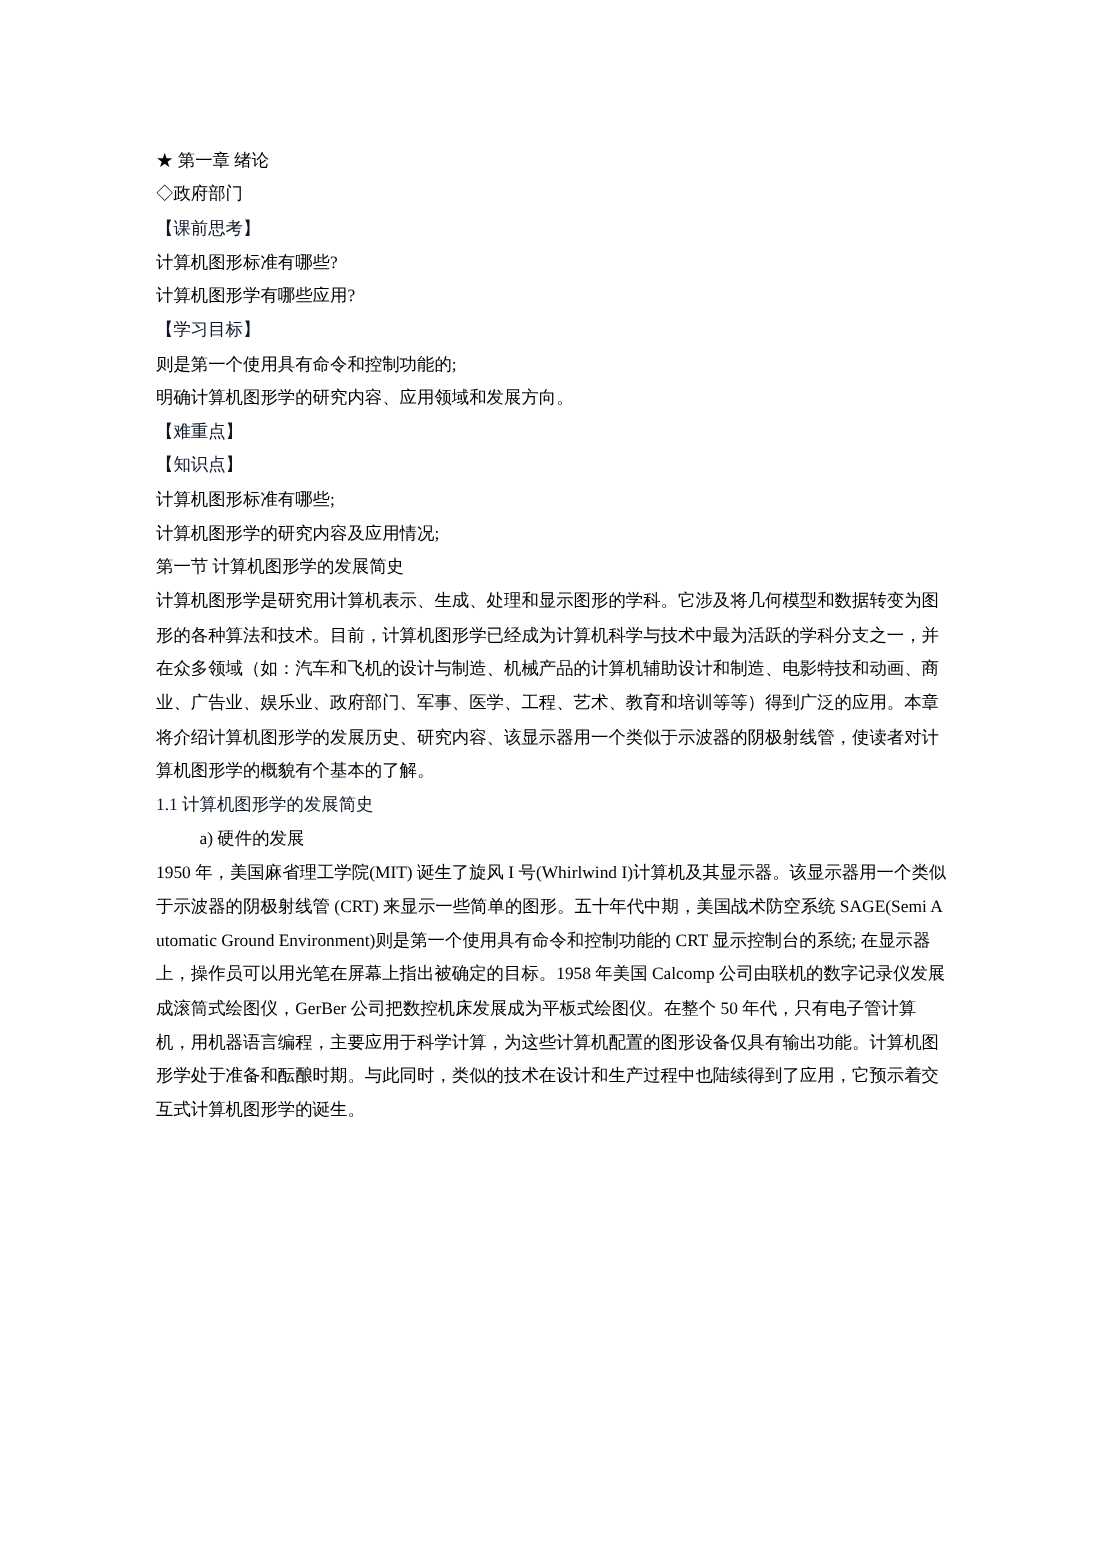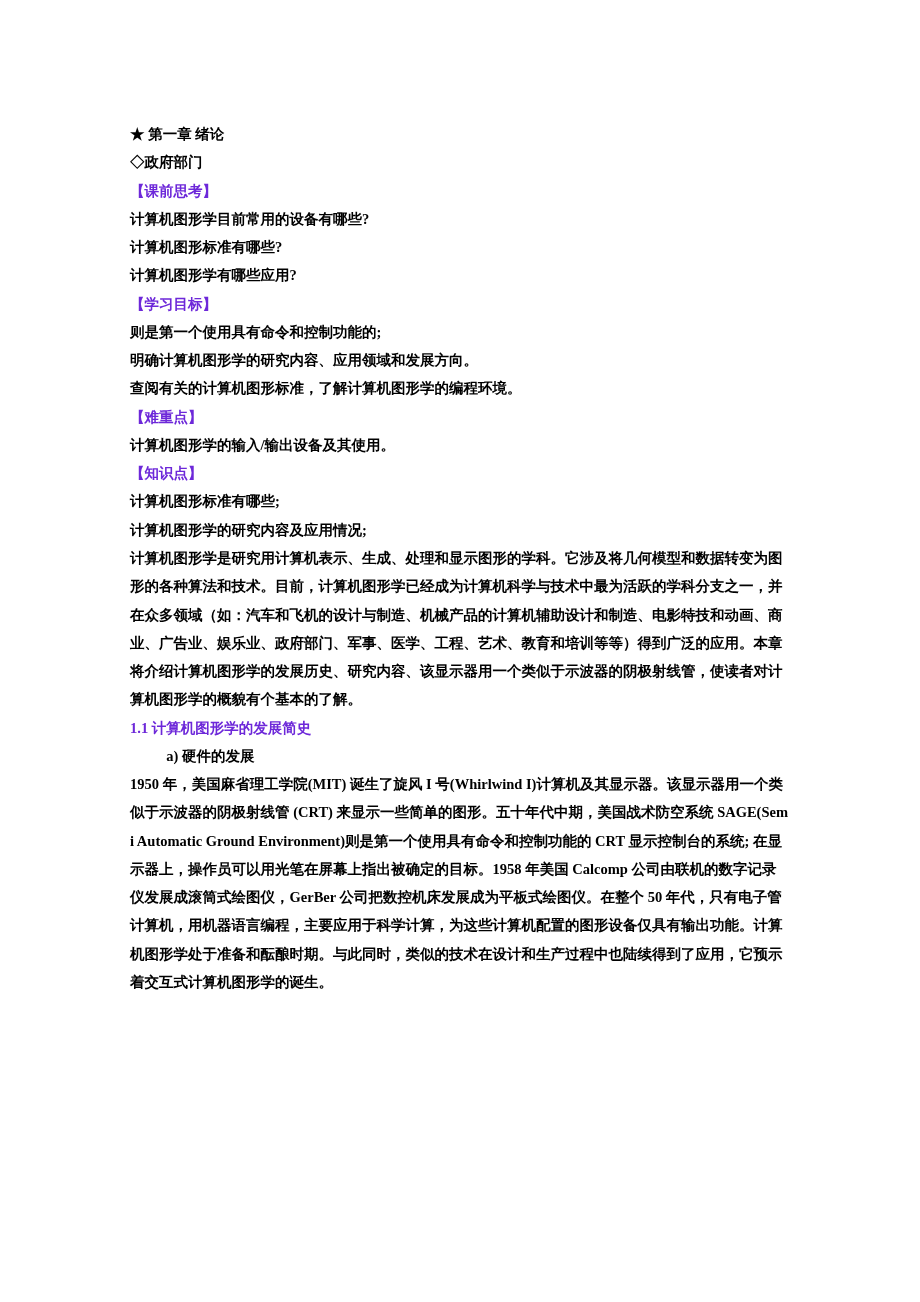--- a/index.html
+++ b/index.html
@@ -14,55 +14,52 @@
       box-sizing: border-box;
     }
     .content {
       width: 100%;
     }
     .line {
       margin: 0;
       padding: 0;
       white-space: normal;
       word-break: break-all;
-      font-weight: bold;
     }
     .blue {
-      color: #6d28d9;
+      color: #0f172a;
     }
     .indent {
       padding-left: 2.5em;
     }
   </style>
 </head>
 <body>
 
 <div class="content">
 
   <p class="line">★  第一章  绪论</p>
   <p class="line">◇政府部门</p>
 
   <p class="line blue">【课前思考】</p>
-  <p class="line">计算机图形学目前常用的设备有哪些?</p>
   <p class="line">计算机图形标准有哪些?</p>
   <p class="line">计算机图形学有哪些应用?</p>
 
   <p class="line blue">【学习目标】</p>
   <p class="line">则是第一个使用具有命令和控制功能的;</p>
   <p class="line">明确计算机图形学的研究内容、应用领域和发展方向。</p>
 
-  <p class="line">查阅有关的计算机图形标准，了解计算机图形学的编程环境。</p>
 
   <p class="line blue">【难重点】</p>
-  <p class="line">计算机图形学的输入/输出设备及其使用。</p>
 
   <p class="line blue">【知识点】</p>
   <p class="line">计算机图形标准有哪些;</p>
   <p class="line">计算机图形学的研究内容及应用情况;</p>
 
+  <p class="line">第一节    计算机图形学的发展简史</p>
   <p class="line">计算机图形学是研究用计算机表示、生成、处理和显示图形的学科。它涉及将几何模型和数据转变为图形的各种算法和技术。目前，计算机图形学已经成为计算机科学与技术中最为活跃的学科分支之一，并在众多领域（如：汽车和飞机的设计与制造、机械产品的计算机辅助设计和制造、电影特技和动画、商业、广告业、娱乐业、政府部门、军事、医学、工程、艺术、教育和培训等等）得到广泛的应用。本章将介绍计算机图形学的发展历史、研究内容、该显示器用一个类似于示波器的阴极射线管，使读者对计算机图形学的概貌有个基本的了解。</p>
 
   <p class="line blue">1.1 计算机图形学的发展简史</p>
 
   <p class="line indent">a)  硬件的发展</p>
   <p class="line">1950 年，美国麻省理工学院(MIT) 诞生了旋风 I 号(Whirlwind I)计算机及其显示器。该显示器用一个类似于示波器的阴极射线管  (CRT) 来显示一些简单的图形。五十年代中期，美国战术防空系统 SAGE(Semi Automatic Ground Environment)则是第一个使用具有命令和控制功能的 CRT 显示控制台的系统; 在显示器上，操作员可以用光笔在屏幕上指出被确定的目标。1958 年美国 Calcomp 公司由联机的数字记录仪发展成滚筒式绘图仪，GerBer 公司把数控机床发展成为平板式绘图仪。在整个 50 年代，只有电子管计算机，用机器语言编程，主要应用于科学计算，为这些计算机配置的图形设备仅具有输出功能。计算机图形学处于准备和酝酿时期。与此同时，类似的技术在设计和生产过程中也陆续得到了应用，它预示着交互式计算机图形学的诞生。</p>
 
 </div>
 
 </body></html>

